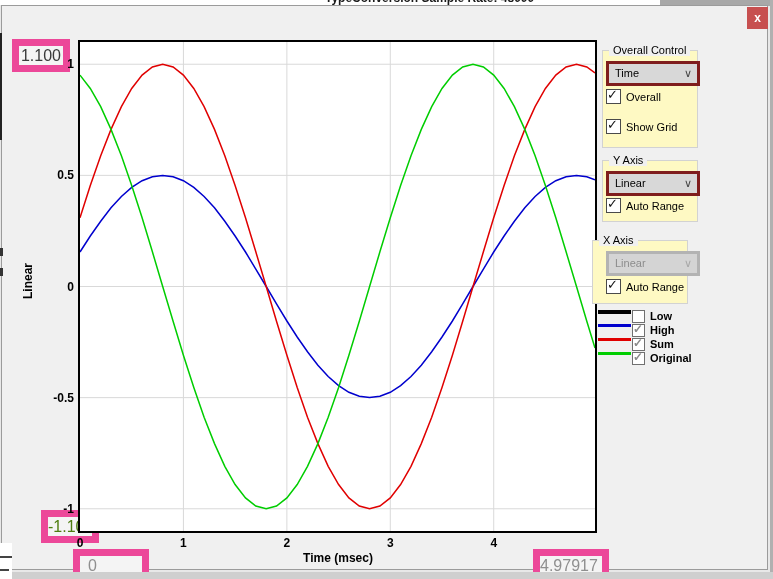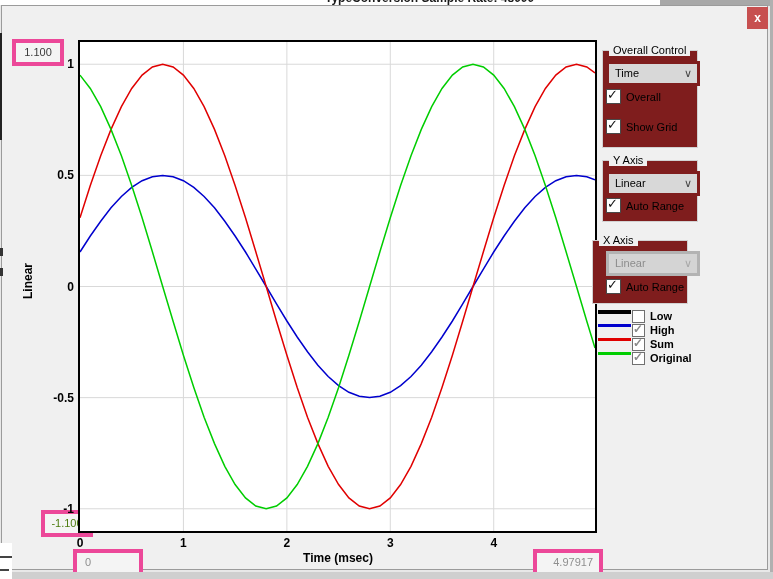--- a/index.html
+++ b/index.html
@@ -27,28 +27,28 @@
   
   .plot{position:absolute;left:78px;top:40px;width:515px;height:489px;border:2px solid #000;background:#fff;z-index:3;}
   .plot svg{display:block;}
   .ytick{position:absolute;width:34px;text-align:right;font-size:12px;font-weight:bold;color:#000;z-index:3;}
   .xtick{position:absolute;width:24px;text-align:center;font-size:12px;font-weight:bold;color:#000;z-index:3;}
   .xlabel{position:absolute;left:238px;top:551px;width:200px;text-align:center;
           font-size:12px;font-weight:bold;color:#000;z-index:3;}
   .ylabel{position:absolute;left:4px;top:274px;width:48px;height:14px;text-align:center;
           font-size:12px;font-weight:bold;color:#000;transform:rotate(-90deg);z-index:3;}
   
-  .ro{position:absolute;background:#f4f4f4;border:4px solid #ec4899;font-size:11px;height:19px;line-height:19px;
+  .ro{position:absolute;background:#f4f4f4;border:7px solid #ec4899;font-size:16px;height:19px;line-height:19px;
       box-sizing:content-box;z-index:3;}
   .ro-ymax{left:12px;top:39px;width:44px;text-align:center;color:#3a3a3a;}
   .ro-ymin{left:12px;top:510px;width:44px;text-align:center;color:#4d7c0f;margin-left:29px;}
   .ro-xmin{left:73px;top:549px;width:54px;padding-left:8px;text-align:left;color:#8f8f8f;}
   .ro-xmax{left:533px;top:549px;width:56px;padding-right:6px;text-align:right;color:#8f8f8f;}
   
-  .grp{position:absolute;border:1px solid #d2d2d2;background:#7f1d1d;z-index:3;}
+  .grp{position:absolute;border:1px solid #d2d2d2;background:#fef9c3;z-index:3;}
   .grp-label{position:absolute;top:-7px;left:6px;background:#f0f0f0;padding:0 4px;font-size:11px;color:#000;white-space:nowrap;}
   .grp-overall{left:602px;top:50px;width:94px;height:96px;}
   .grp-yaxis{left:602px;top:160px;width:94px;height:60px;}
   .grp-xaxis{left:592px;top:240px;width:94px;height:62px;}
   .dd{position:absolute;width:82px;height:19px;background:#d8d8d8;border:3px solid #7f1d1d;
       font-size:11px;line-height:19px;padding-left:6px;color:#000;z-index:4;cursor:default;}
   .dd .chev{position:absolute;right:5px;top:0;font-size:11px;color:#444;}
   .dd.disabled{background:#d4d4d4;border-color:#b3b3b3;color:#8c8c8c;}
   .dd.disabled .chev{color:#a8a8a8;}
   .dd-time{left:606px;top:61px;}

